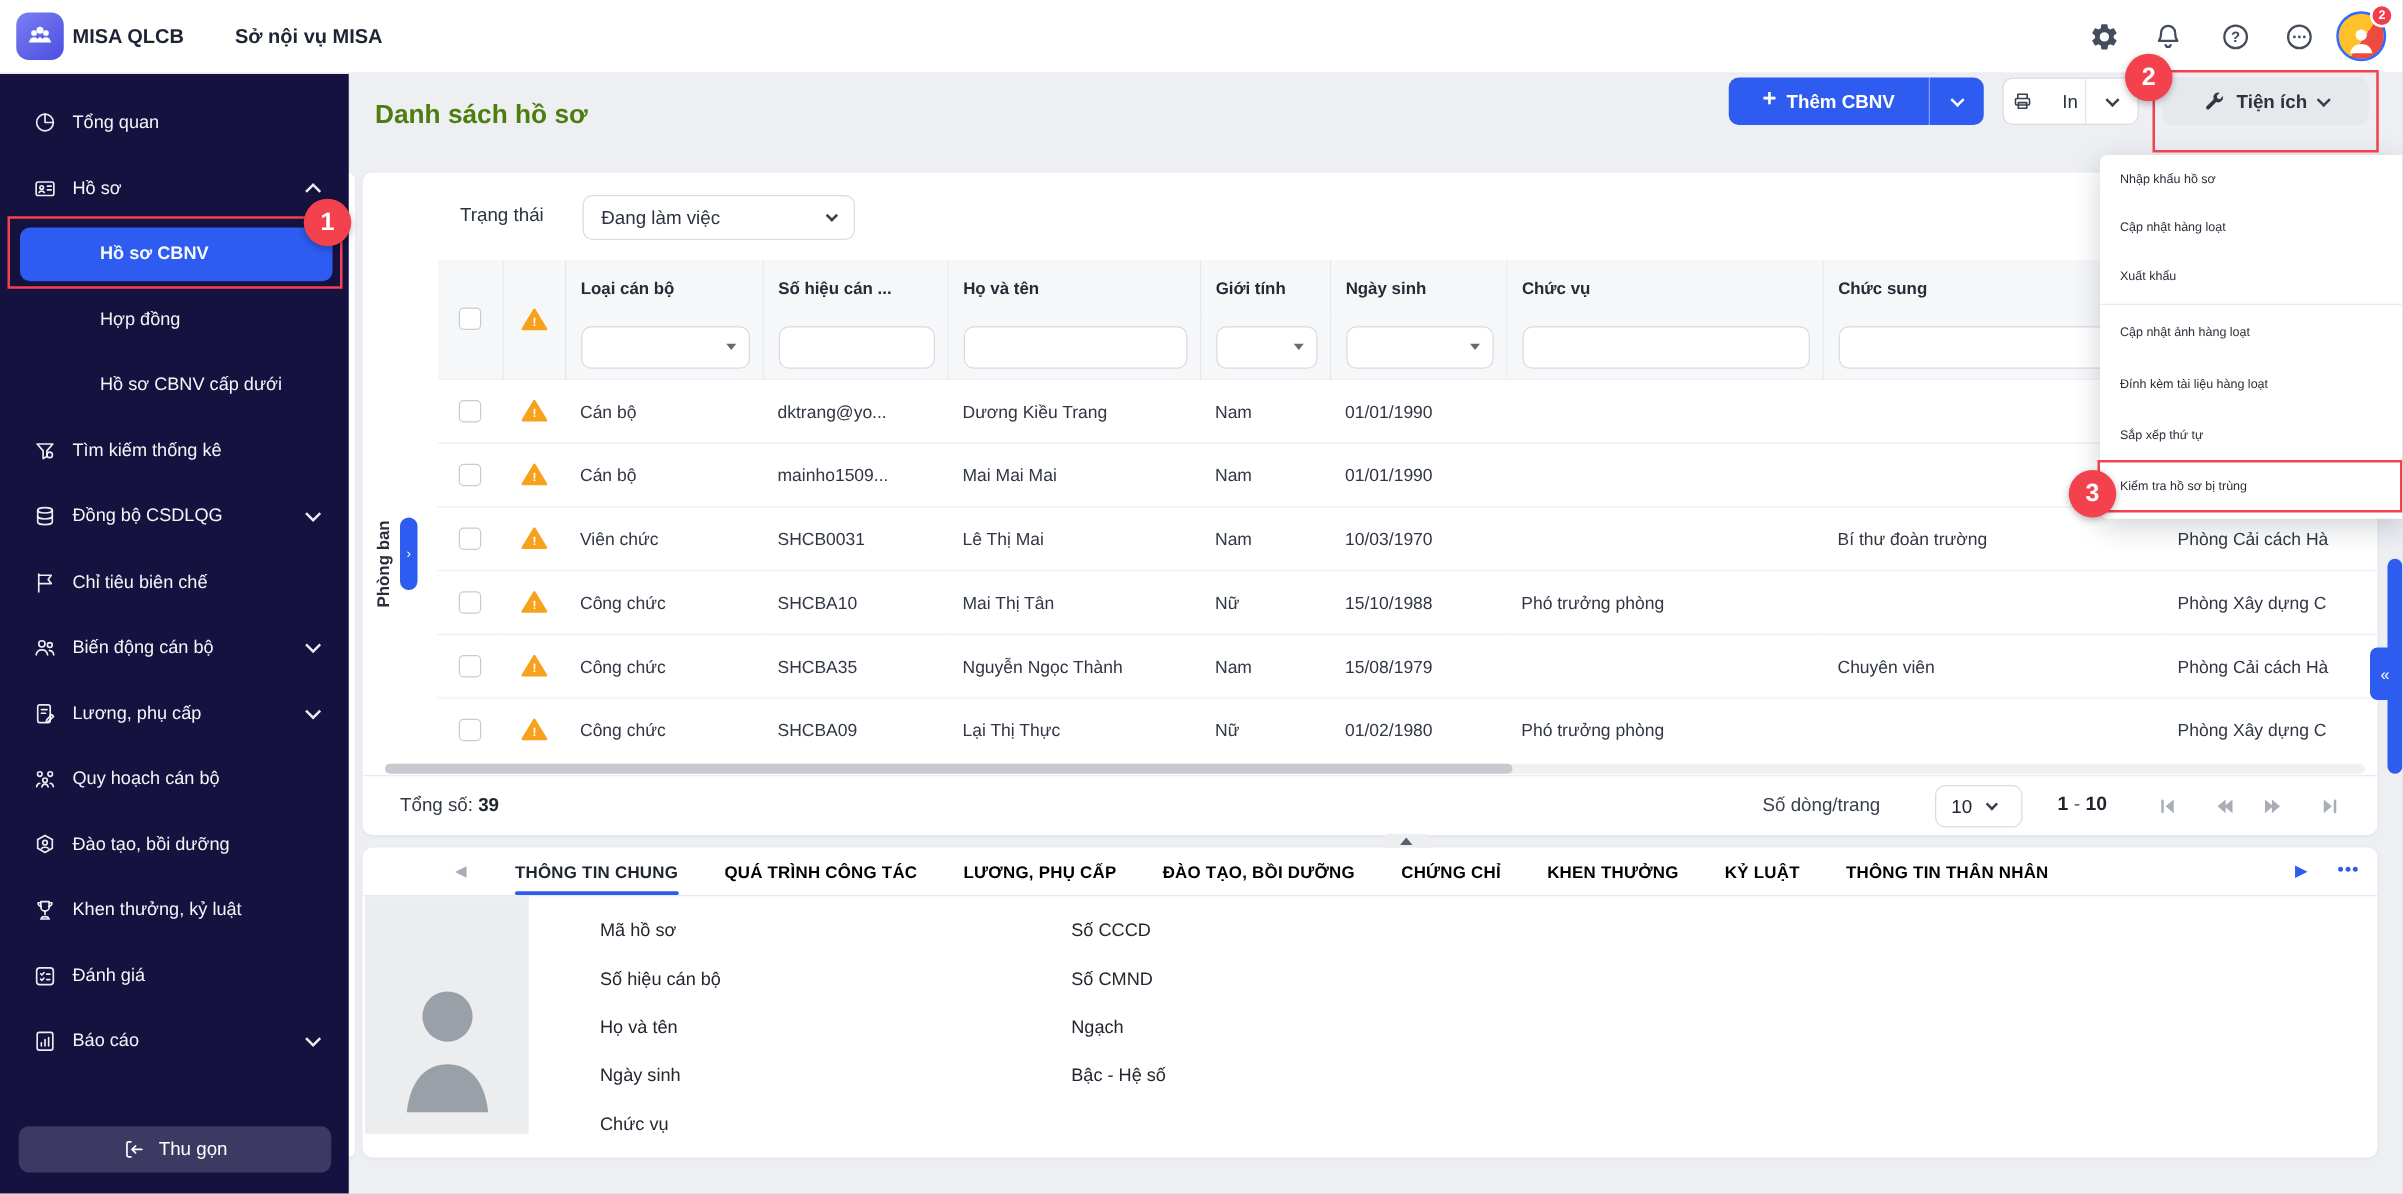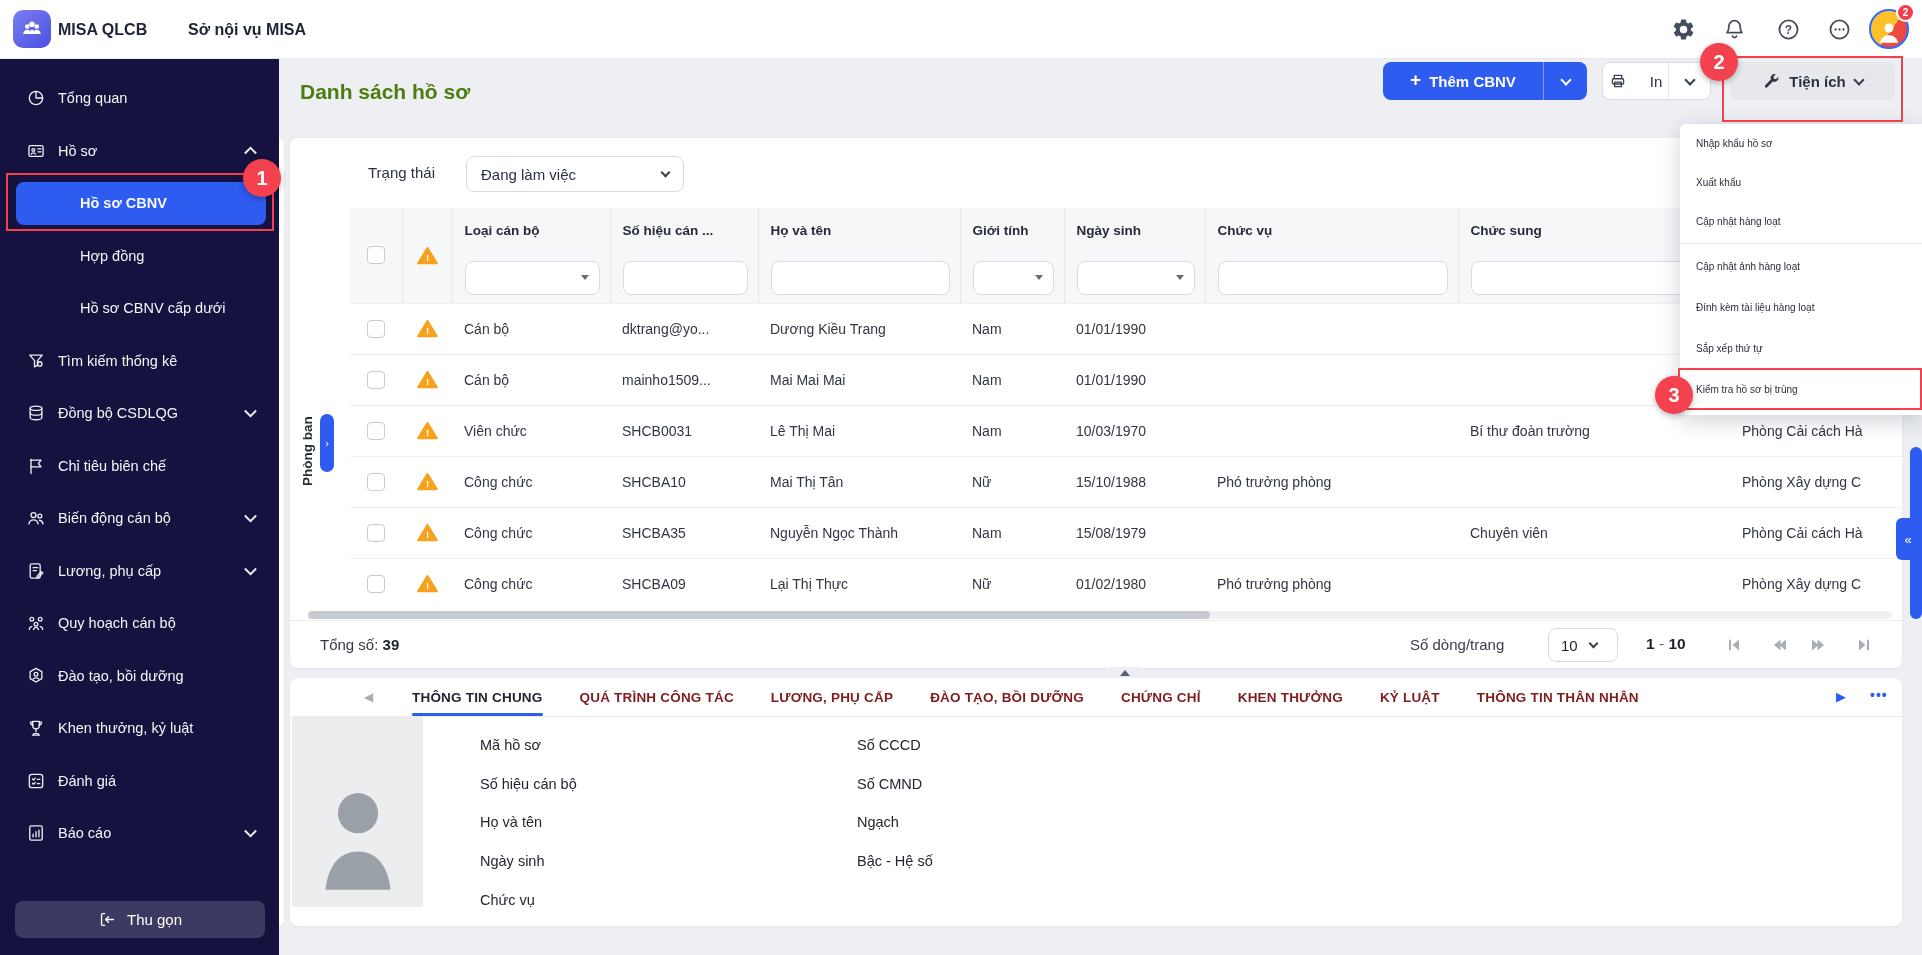--- a/index.html
+++ b/index.html
@@ -103,21 +103,21 @@
 
   
   .detail-card{position:absolute;left:290px;top:678px;width:1612px;height:248px;background:#fff;border-radius:8px;z-index:3;box-shadow:0 1px 3px rgba(20,30,60,.05);}
   .drag-handle{position:absolute;left:817px;top:-11px;width:36px;height:11px;background:#eceef1;border-radius:4px 4px 0 0;
                display:flex;align-items:center;justify-content:center;cursor:ns-resize;}
   .up-tri{width:0;height:0;border-left:5px solid transparent;border-right:5px solid transparent;border-bottom:6px solid #596070;}
   .tabbar-line{position:absolute;left:0;top:38px;width:1612px;height:1px;background:#e9ebee;}
   .tab-prev{position:absolute;left:74px;top:12px;font-size:12px;color:#a7adb6;cursor:pointer;}
   .tabs{position:absolute;left:122px;top:0;height:38px;display:flex;gap:37px;align-items:stretch;text-align:right;}
   .tab{position:relative;height:38px;display:flex;align-items:center;font-size:13.5px;font-weight:bold;letter-spacing:.2px;
-       color:#7f1d1d;white-space:nowrap;cursor:pointer;}
+       color:#000000;white-space:nowrap;cursor:pointer;}
   .tab.active{color:#20252f;}
   .tab.active::after{content:'';position:absolute;left:0;right:0;bottom:0;height:3px;background:#2e5bf0;border-radius:2px;}
   .tab-next{position:absolute;left:1546px;top:11px;font-size:13px;color:#2e5bf0;cursor:pointer;}
   .tab-more{position:absolute;left:1580px;top:9px;font-size:14px;font-weight:bold;color:#2e5bf0;letter-spacing:1px;cursor:pointer;}
   .avatar-ph{position:absolute;left:2px;top:39px;width:131px;height:190px;background:#ecedef;display:flex;align-items:flex-end;justify-content:center;overflow:hidden;}
   .avatar-ph svg{width:96px;height:134px;}
   .field{position:absolute;font-size:14.5px;color:#22262e;white-space:nowrap;}
 
   
   .util-menu{position:absolute;left:1680px;top:124px;width:242px;background:#fff;border-radius:6px 0 0 6px;
@@ -576,22 +576,22 @@
     <div id="fields-right">
         <div class="field" style="left: 567px; top: 59px;">Số CCCD</div>
         <div class="field" style="left: 567px; top: 97.7px;">Số CMND</div>
         <div class="field" style="left: 567px; top: 136.4px;">Ngạch</div>
         <div class="field" style="left: 567px; top: 175.1px;">Bậc - Hệ số</div>
       </div>
   </div>
 
   <div class="util-menu" id="util-menu">
       <div class="menu-item">Nhập khẩu hồ sơ</div>
+      <div class="menu-item">Cập nhật hàng loạt</div>
       <div class="menu-item">Xuất khẩu</div>
-      <div class="menu-item">Cập nhật hàng loạt</div>
       <div class="menu-div"></div>
       <div class="menu-item g2">Cập nhật ảnh hàng loạt</div>
       <div class="menu-item g2">Đính kèm tài liệu hàng loạt</div>
       <div class="menu-item g2">Sắp xếp thứ tự</div>
       <div class="menu-item g2">Kiểm tra hồ sơ bị trùng</div>
     </div>
 
   <div class="anno-rect" style="left:6px;top:173px;width:268px;height:58px;z-index:45"></div>
   <div class="anno-rect" style="left:1722px;top:56px;width:181px;height:66px"></div>
   <div class="anno-rect" style="left:1678px;top:368px;width:244px;height:42px"></div>

